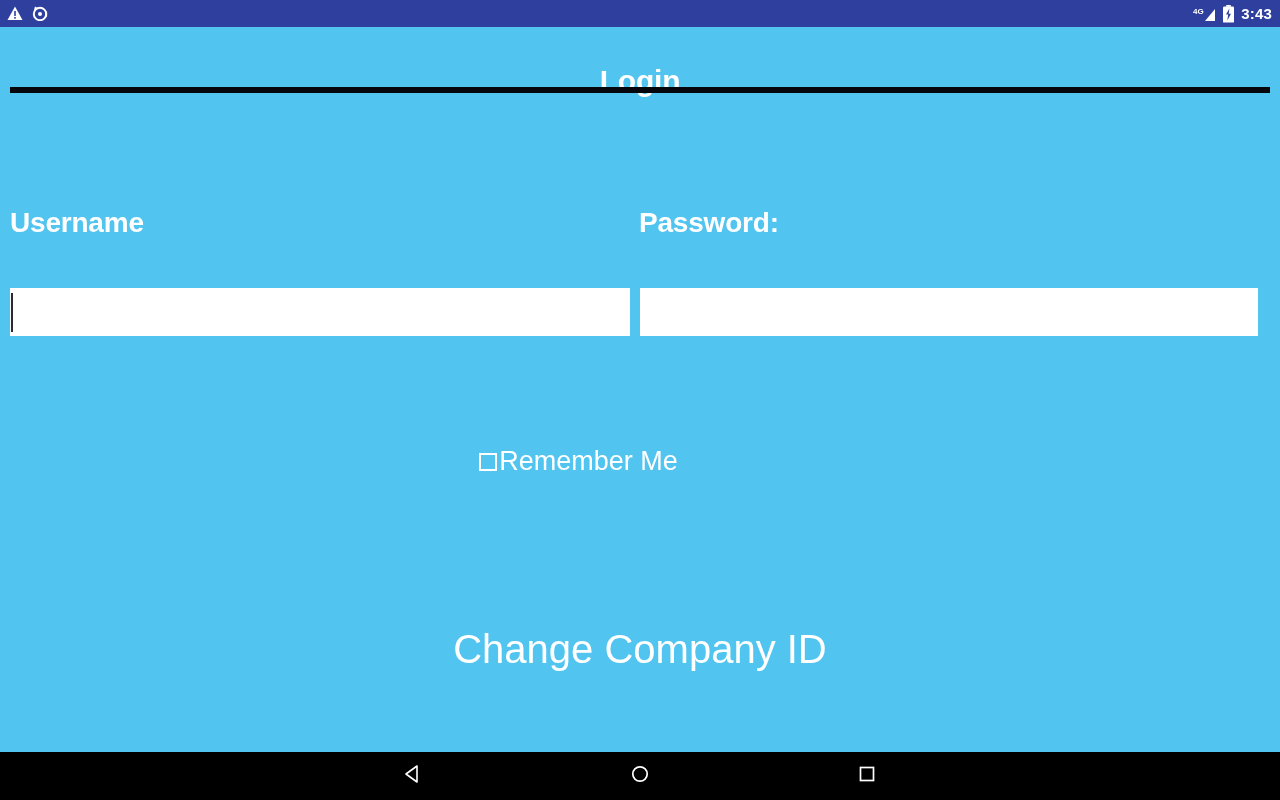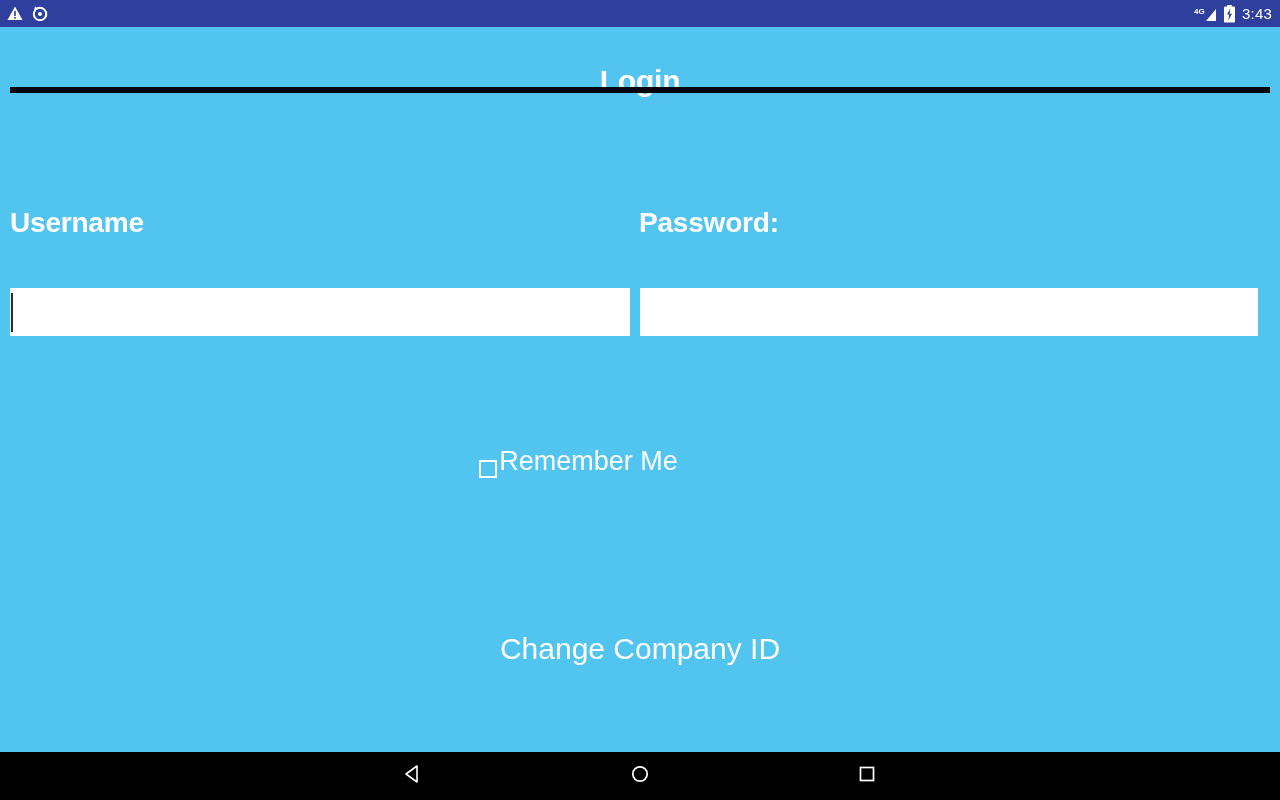--- a/index.html
+++ b/index.html
@@ -43,21 +43,21 @@
     align-items: center;
     gap: 6px;
   }
   .status-icon {
     display: block;
     line-height: 0;
   }
   .status-time {
     color: #ffffff;
     font-size: 15px;
-    font-weight: normal;
+    font-weight: bold;
     letter-spacing: 0.2px;
     font-family: "Liberation Sans", sans-serif;
   }
 
   
   .app-area {
     flex: 1 1 auto;
     position: relative;
     background: #51c4f0;
   }
@@ -140,21 +140,21 @@
     height: 39px;
     background: #2b2b2b;
   }
 
   .remember-row {
     position: absolute;
     top: 418px;
     left: 0;
     width: 1157px;
     display: flex;
-    align-items: flex-end;
+    align-items: center;
     justify-content: center;
     gap: 2px;
   }
   .checkbox {
     width: 18px;
     height: 18px;
     border: 2px solid #ffffff;
     background: transparent;
     box-sizing: border-box;
     display: inline-block;
@@ -189,21 +189,21 @@
     box-sizing: border-box;
   }
 
   .change-company {
     position: absolute;
     top: 602px;
     left: 0;
     width: 1280px;
     text-align: center;
     color: #ffffff;
-    font-size: 30px;
+    font-size: 40px;
     font-weight: normal;
     line-height: 40px;
     cursor: pointer;
   }
 
   
   .nav-bar {
     height: 48px;
     background: #000000;
     display: flex;

